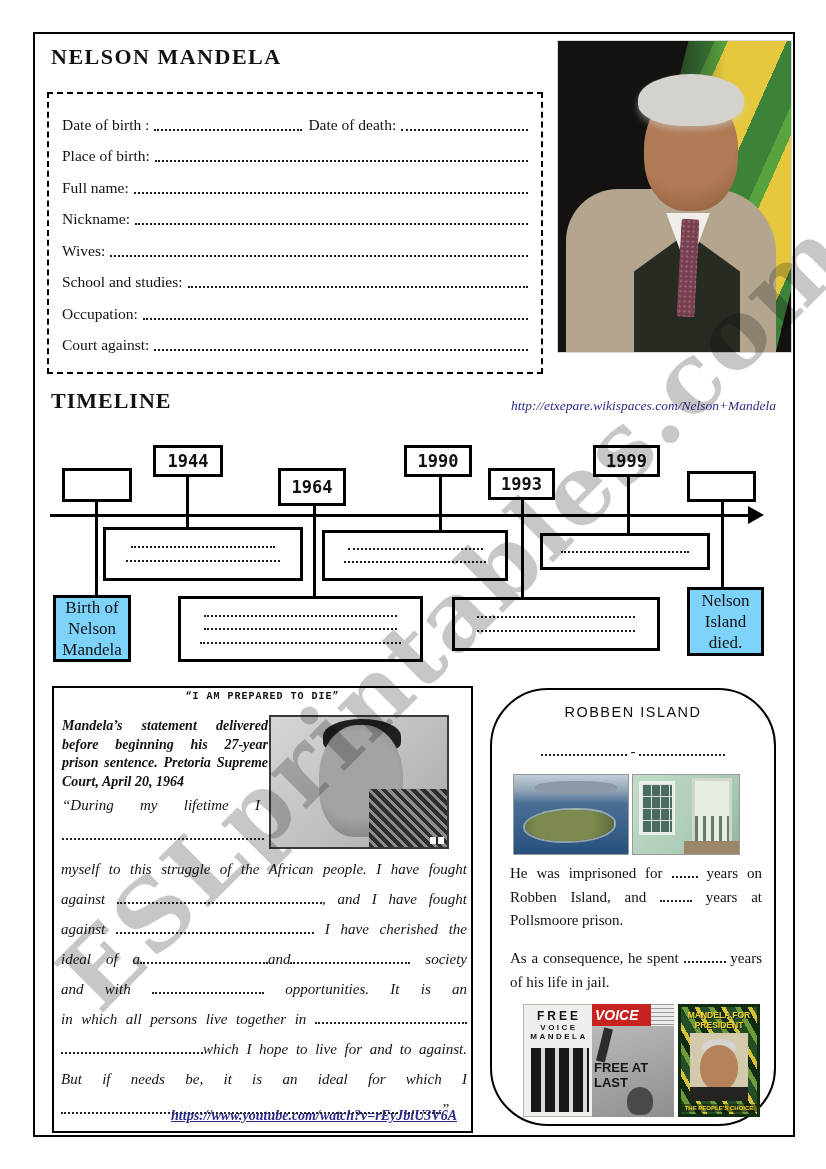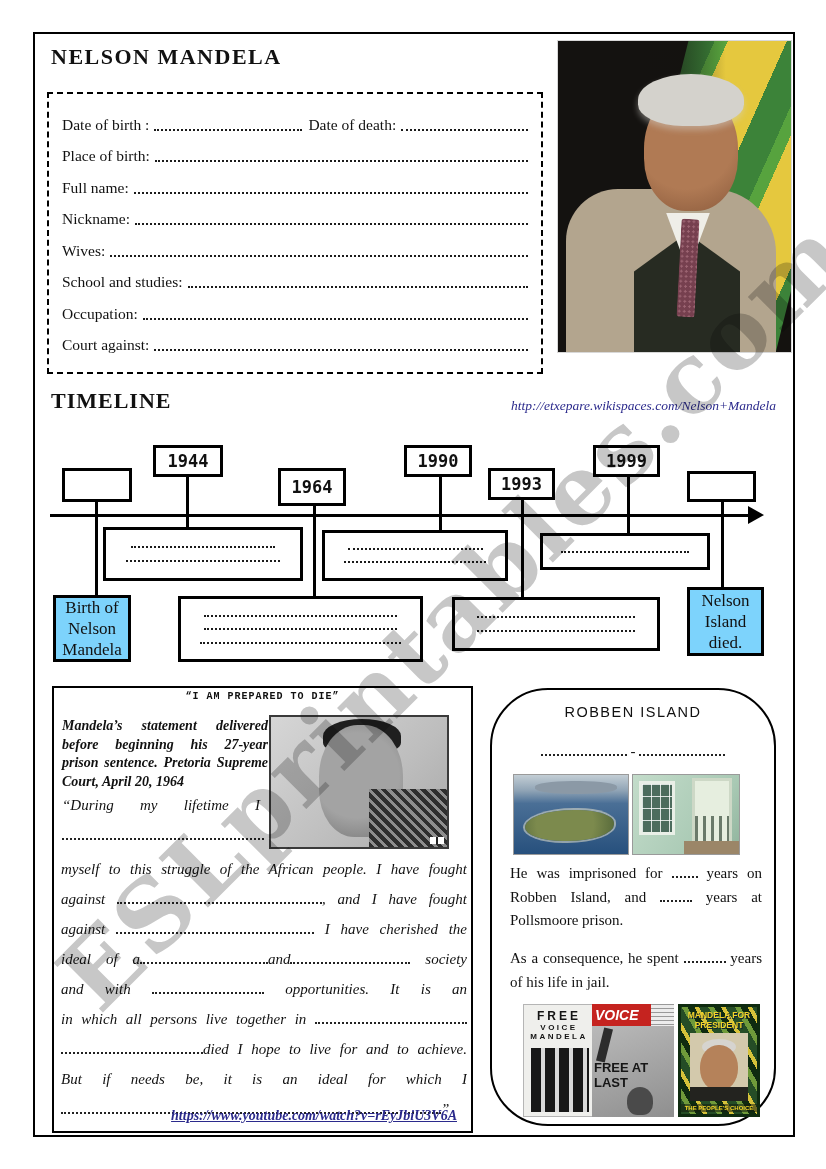--- a/index.html
+++ b/index.html
@@ -255,21 +255,21 @@
       <div class="bw-logo"></div>
     </div>
 
     <div class="qpara">
       <div class="ql"><span>myself to this struggle of the African people. I have fought</span></div>
       <div class="ql"><span>against</span> <span class="bl" style="width:205px;"></span><span>, and I have fought</span></div>
       <div class="ql"><span>against</span> <span class="bl" style="width:198px;"></span> <span>I have cherished the</span></div>
       <div class="ql"><span>ideal of a</span><span class="bl" style="width:128px;"></span><span>and</span><span class="bl" style="width:120px;"></span> <span>society</span></div>
       <div class="ql"><span>and with</span> <span class="bl" style="width:112px;"></span> <span>opportunities. It is an</span></div>
       <div class="ql"><span>in which all persons live together in</span> <span class="bl" style="width:152px;"></span></div>
-      <div class="ql"><span class="bl" style="width:142px;"></span><span>died I hope to live for and to achieve.</span></div>
+      <div class="ql"><span class="bl" style="width:142px;"></span><span>which I hope to live for and to against.</span></div>
       <div class="ql"><span>But if needs be, it is an ideal for which I</span></div>
       <div class="ql"><span class="bl" style="width:380px;"></span><span>”</span></div>
     </div>
 
     <div class="yt-url">https://www.youtube.com/watch?v=rEyJbiU3V6A</div>
   </div>
 
   <div class="robben">
     <div class="rob-h">ROBBEN ISLAND</div>
     <div class="range">

